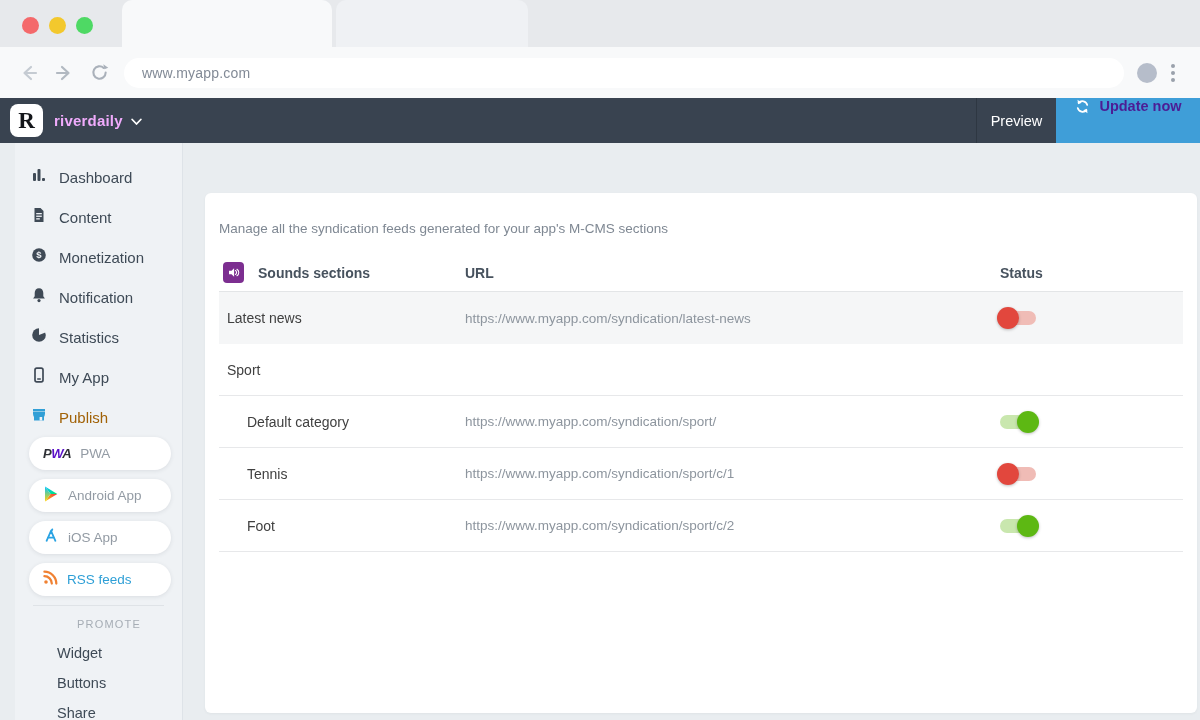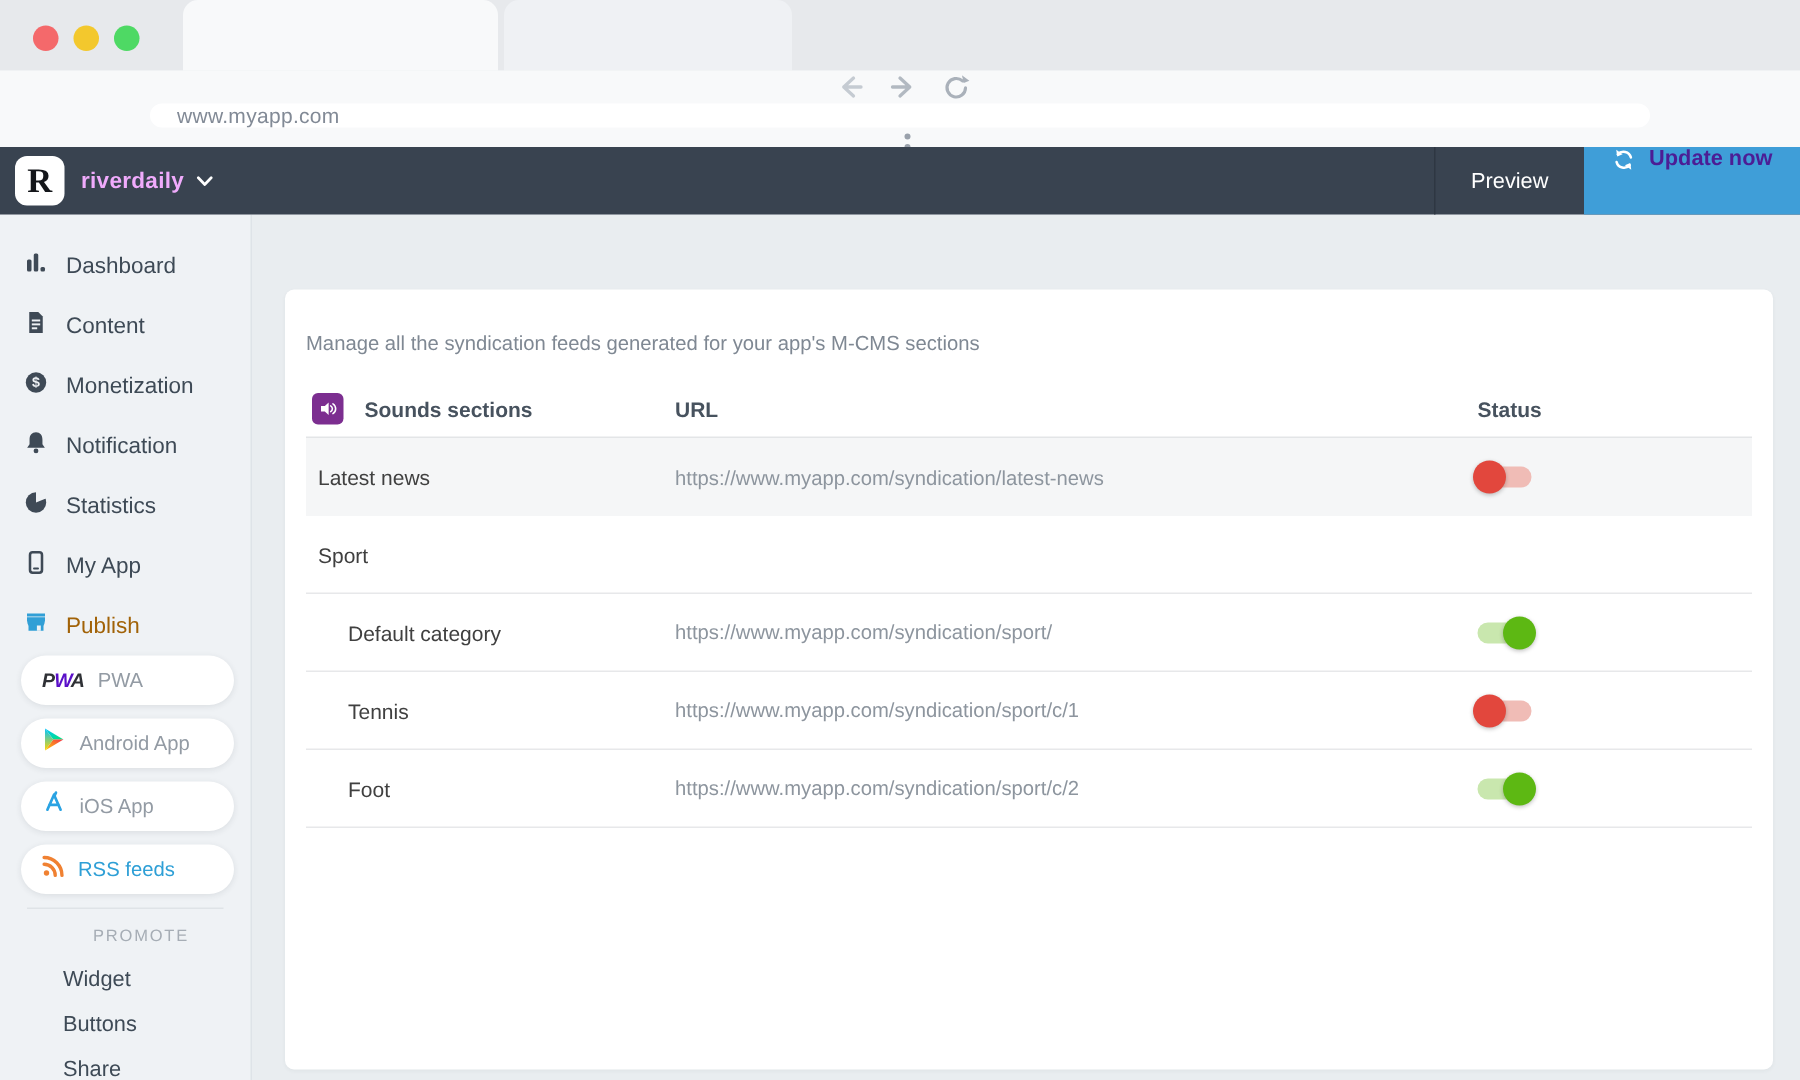--- a/index.html
+++ b/index.html
@@ -10,47 +10,47 @@
   .tabstrip { position:relative; height:47px; background:#e7e9ec; }
   .traffic { position:absolute; top:17px; left:22px; display:flex; gap:10px; }
   .light { width:17px; height:17px; border-radius:50%; }
   .light.red { background:#f4696b; }
   .light.yellow { background:#f3c82d; }
   .light.green { background:#4ed964; }
   .tab { position:absolute; top:0; height:47px; border-radius:10px 10px 0 0; }
   .tab.active { left:122px; width:210px; background:#f8f9fa; }
   .tab.inactive { left:336px; width:192px; background:#eff1f4; }
 
-  .toolbar { position:relative; height:51px; background:#f8f9fa; display:flex; align-items:center;flex-direction:column; }
+  .toolbar { position:relative; height:51px; background:#f8f9fa; display:flex; align-items:center; }
   .navbtns { display:flex; align-items:center; gap:13px; padding:0 14px 0 18px; }
   .navbtn { width:22px; height:22px; display:flex; align-items:center; justify-content:center; }
   .urlbar { width:1000px; height:30px; background:#ffffff; border-radius:15px; display:flex; align-items:center; padding-left:18px; }
   .urlbar span { font-size:14px; color:#828a96; letter-spacing:.2px; }
   .avatar { width:20px; height:20px; border-radius:50%; background:#b6bdca; margin-left:13px; }
   .kebab { margin-left:10px; display:flex; flex-direction:column; gap:3px; padding:4px; }
   .kebab i { width:4px; height:4px; border-radius:50%; background:#9aa1ab; display:block; }
 
   
   .appbar { height:45px; background:#394350; display:flex; align-items:center; position:relative; }
   .logo { width:33px; height:33px; background:#ffffff; border-radius:8px; margin-left:10px;
           display:flex; align-items:center; justify-content:center; }
   .logo b { font-family:"Liberation Serif","DejaVu Serif",serif; font-size:23px; color:#14161a; font-weight:700; }
   .appname { color:#f0abfc; font-size:15px; font-weight:700; margin-left:11px; letter-spacing:.2px; }
   .appbar .chev { margin-left:8px; }
   .appbar-right { position:absolute; right:0; top:0; height:45px; display:flex; }
-  .preview-btn { width:100px; height:45px; display:flex; align-items:center; justify-content:center;
+  .preview-btn { width:80px; height:45px; display:flex; align-items:center; justify-content:center;
                  color:#ffffff; font-size:14.5px; border-left:1px solid #2e3742; cursor:pointer; }
   .update-btn { width:144px; height:45px; background:#3f9ed8; display:flex; align-items:flex-start;
                 justify-content:center; gap:8px; color:#4c1d95; font-size:14.5px; font-weight:700; cursor:pointer; }
 
   
   .bodywrap { display:flex; height:577px; }
 
   
-  .sidebar { width:168px; background:#eff2f5; border-right:1px solid #dee3e8; padding-top:14px; flex:none; }
+  .sidebar { width:168px; background:#eff2f5; border-right:1px solid #dee3e8; padding-top:14px; flex:none;margin-left:15px; }
   .s-item { height:40px; display:flex; align-items:center; padding-left:16px; gap:12px; cursor:pointer; }
   .s-item .lbl { font-size:15px; color:#3e4a56; }
   .s-item.active .lbl { color:#a16207; }
   .pill { width:142px; height:33px; margin:0 0 9px 14px; background:#ffffff; border-radius:17px;
           box-shadow:0 1px 4px rgba(40,50,60,.10); display:flex; align-items:center; padding-left:14px; gap:9px; cursor:pointer; }
   .pill .lbl { font-size:13.5px; color:#939ba4; }
   .pill.active .lbl { color:#2e9fd6; }
   .pwa-logo { font-size:13px; font-weight:800; letter-spacing:-0.5px; font-style:italic; }
   .pwa-logo .d { color:#2f3136; } .pwa-logo .w { color:#5a0fc8; }
   .s-divider { height:1px; background:#dfe3e7; margin:8px 18px 12px 18px; }

